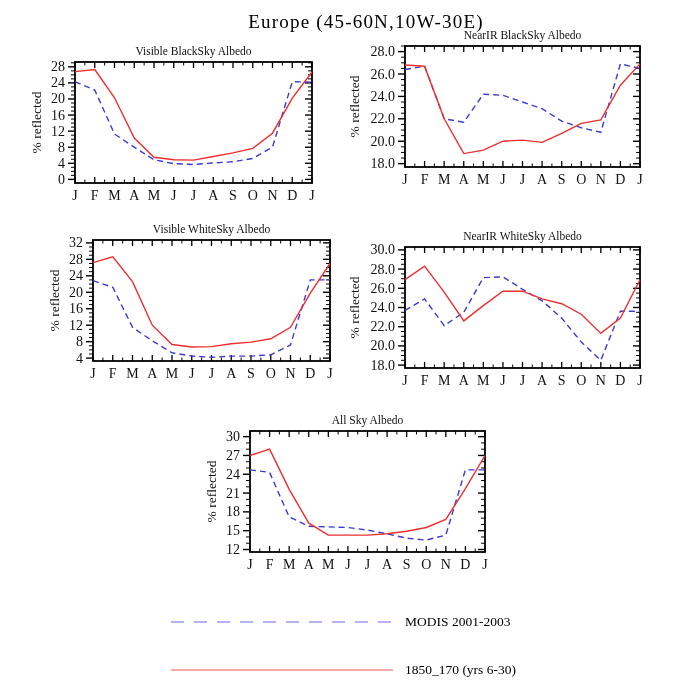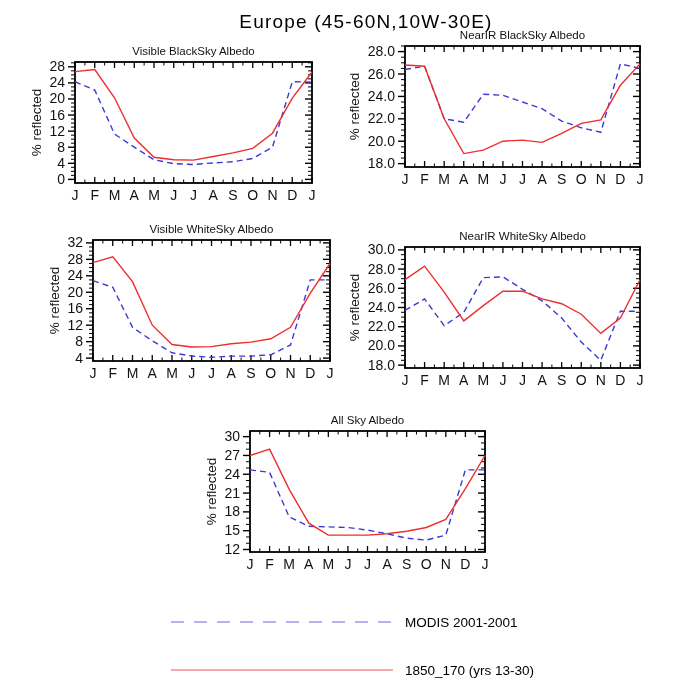--- a/index.html
+++ b/index.html
@@ -1,17 +1,17 @@
 <!DOCTYPE html>
 <html><head>
 <meta charset="utf-8">
 <style>
   html,body{margin:0;padding:0;background:#ffffff;}
   .page{position:relative;width:700px;height:700px;background:#fff;overflow:hidden;
-        font-family:Liberation Sans, sans-serif;color:#111;}
+        font-family:Liberation Serif, serif;color:#111;}
   .main-title{position:absolute;top:11px;left:16px;width:700px;text-align:center;
               font-size:19px;letter-spacing:1.2px;color:#000;}
   .chart{position:absolute;}
   .legend-row{position:absolute;left:170px;display:flex;align-items:center;height:20px;}
   .legend-row svg{display:block;}
   .legend-label{margin-left:11px;font-size:13.5px;color:#000;white-space:pre;}
 </style>
 </head>
 <body>
 
@@ -652,21 +652,21 @@
         <text x="297" y="164" text-anchor="middle" font-size="14" fill="#111111">J</text>
         <text x="28.4" y="86.5" text-anchor="middle" font-size="13.5" fill="#111111" transform="rotate(-90 28.4 86.5)">% reflected</text>
         <polyline points="62.0,64.9 81.6,67.4 101.2,111.9 120.8,121.3 140.3,121.9 159.9,122.5 179.5,125.1 199.1,128.8 218.7,133.2 238.3,135.1 257.8,130.1 277.4,64.9 297.0,64.9" fill="none" stroke="#3a3ad4" stroke-width="1.4" stroke-dasharray="6 4"></polyline>
         <polyline points="62.0,50.5 81.6,44.2 101.2,84.3 120.8,118.2 140.3,130.1 159.9,130.1 179.5,130.1 199.1,128.8 218.7,126.3 238.3,122.5 257.8,114.4 277.4,83.7 297.0,50.5" fill="none" stroke="#ee2e2e" stroke-width="1.4"></polyline>
       </svg></div>
 
   <div class="legend-row" style="top:612px;">
     <svg width="224" height="6">
       <line id="leg-line-0" x1="1" y1="3" x2="223" y2="3" stroke-width="1.3" stroke="#9b9bee" stroke-dasharray="13 10"></line>
     </svg>
-    <span class="legend-label">MODIS 2001-2001</span>
+    <span class="legend-label">MODIS 2001-2003</span>
   </div>
   <div class="legend-row" style="top:660px;">
     <svg width="224" height="6">
       <line id="leg-line-1" x1="1" y1="3" x2="223" y2="3" stroke-width="1.3" stroke="#f68c8c"></line>
     </svg>
-    <span class="legend-label">1850_170 (yrs 13-30)</span>
+    <span class="legend-label">1850_170 (yrs 6-30)</span>
   </div>
 </div>
 
 </body></html>

